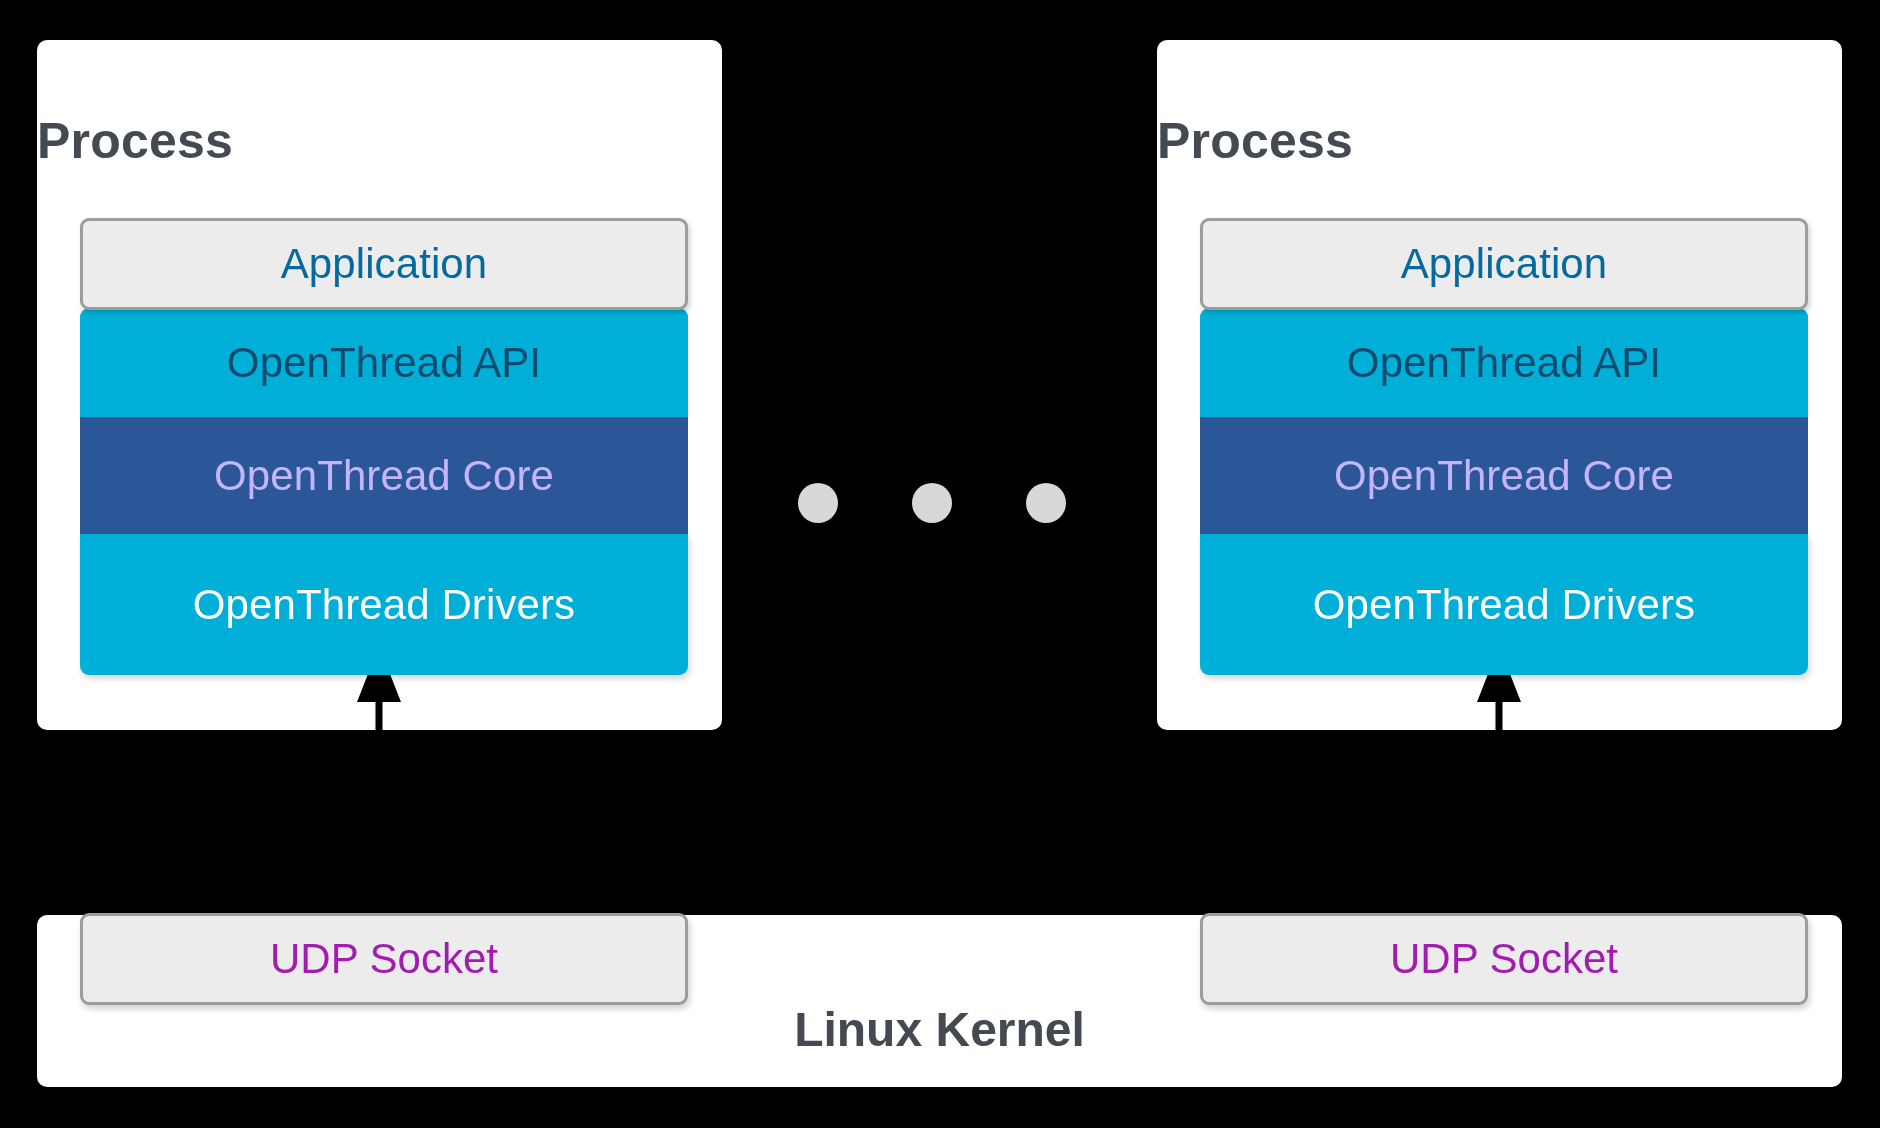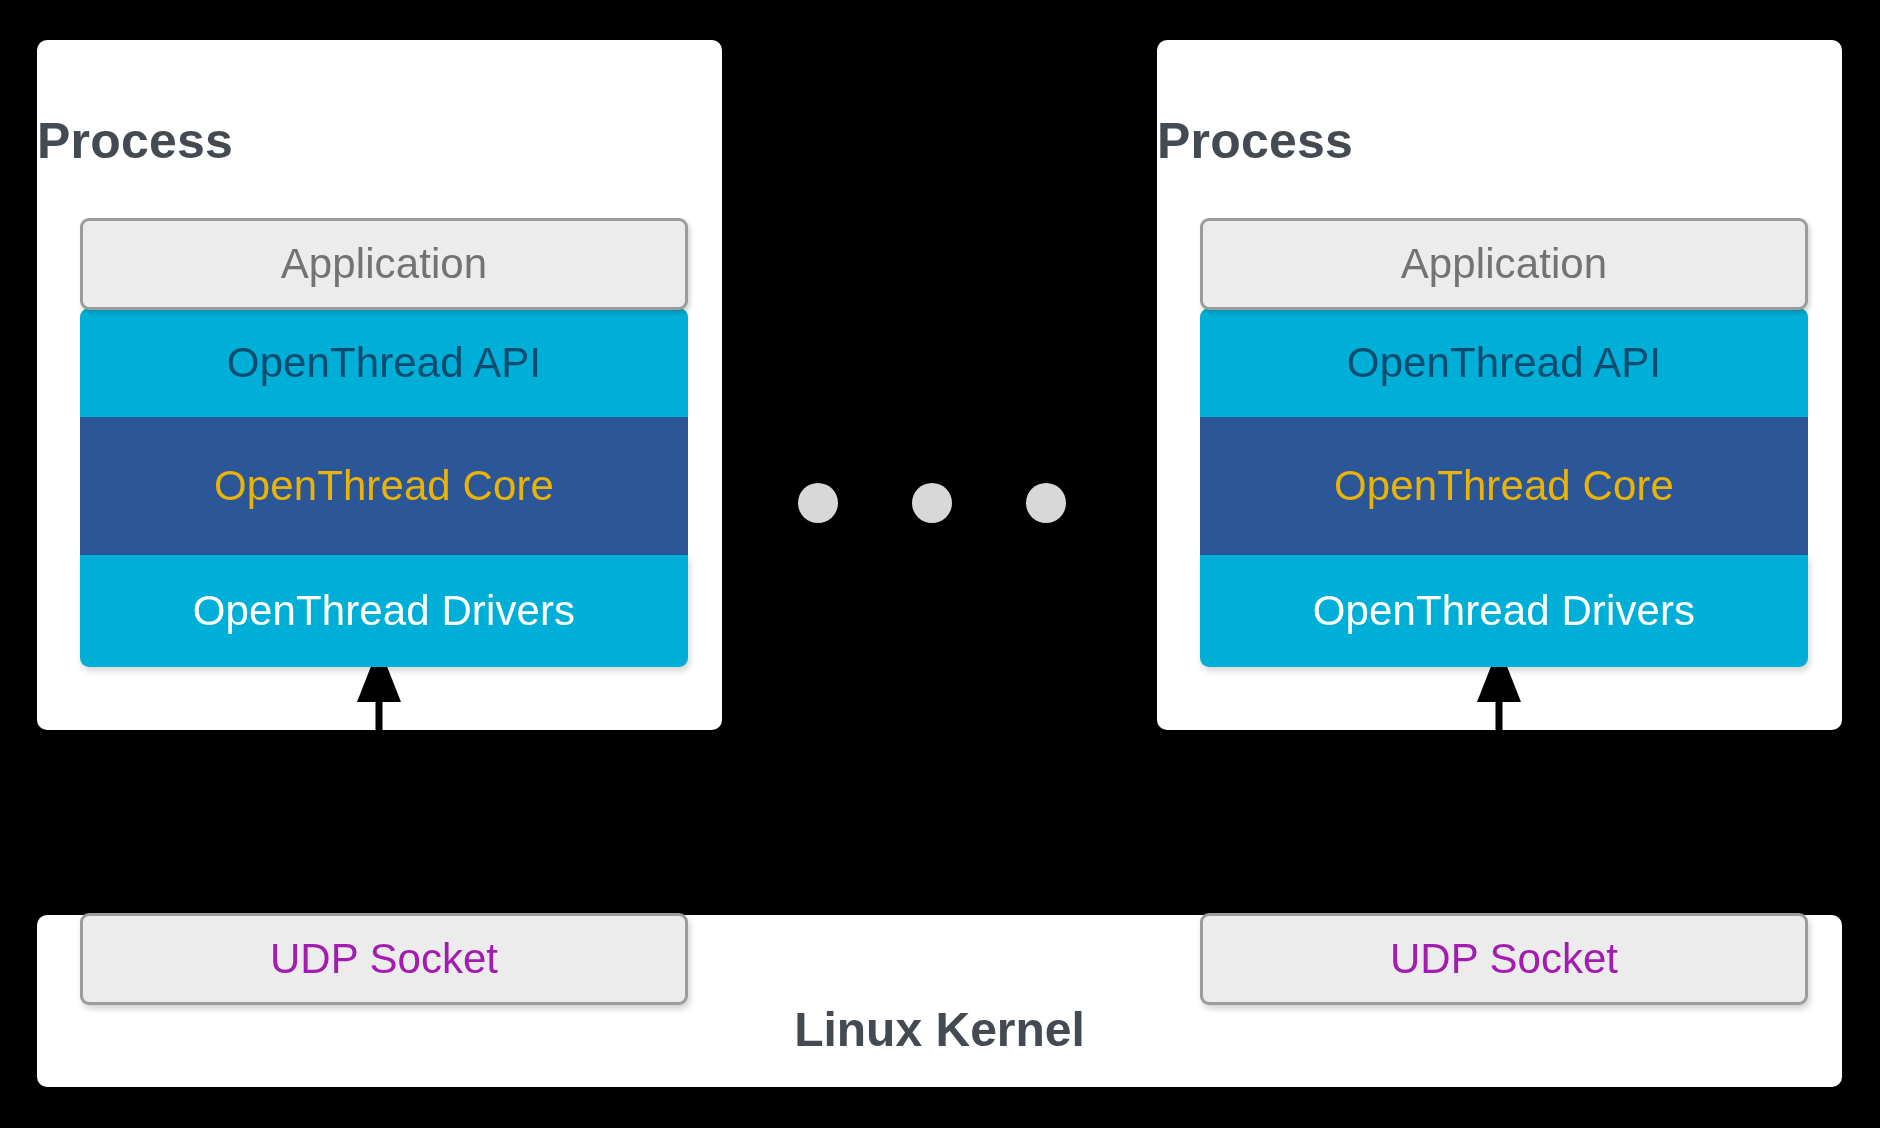--- a/index.html
+++ b/index.html
@@ -64,46 +64,46 @@
     justify-content: center;
     font-size: 42px;
     letter-spacing: 0.1px;
   }
 
   .row-app {
     height: 92px;
     background: #ECECEC;
     border: 3px solid #9C9C9C;
     border-radius: 9px;
-    color: #737373;
+    color: #0369a1;
     box-shadow: 2px 3px 5px rgba(0,0,0,0.18);
     position: relative;
     z-index: 3;
   }
 
   .row-api {
     height: 109px;
     background: #00AFD7;
     color: #0c4a6e;
     border-radius: 9px 9px 0 0;
     margin-top: -2px;
     position: relative;
     z-index: 2;
   }
 
   .row-core {
-    height: 138px;
+    height: 117px;
     background: #2B5697;
-    color: #eab308;
+    color: #c4b5fd;
     position: relative;
     z-index: 2;
   }
 
   .row-drivers {
-    height: 112px;
+    height: 141px;
     background: #00AFD7;
     color: #FFFFFF;
     border-radius: 0 0 9px 9px;
     box-shadow: 2px 4px 6px rgba(0,0,0,0.16);
     position: relative;
     z-index: 2;
   }
 
   
   .dots {

